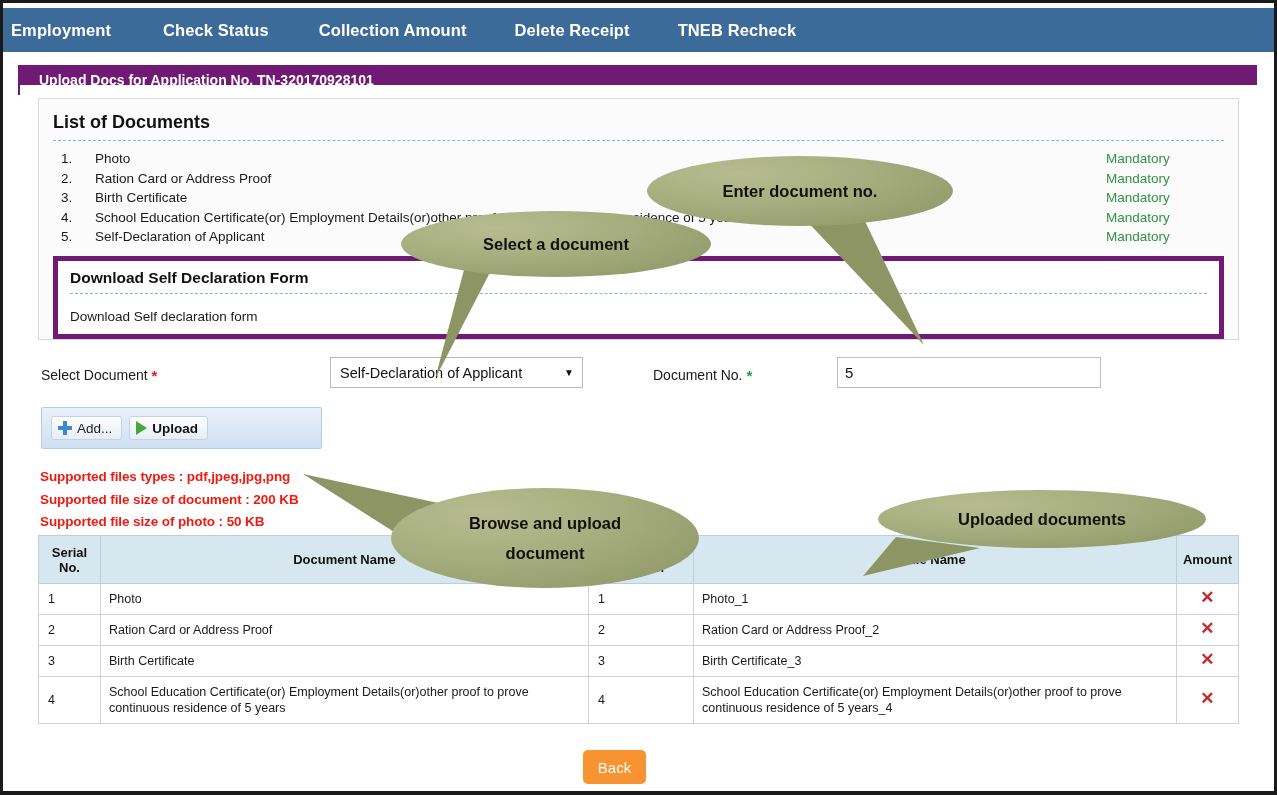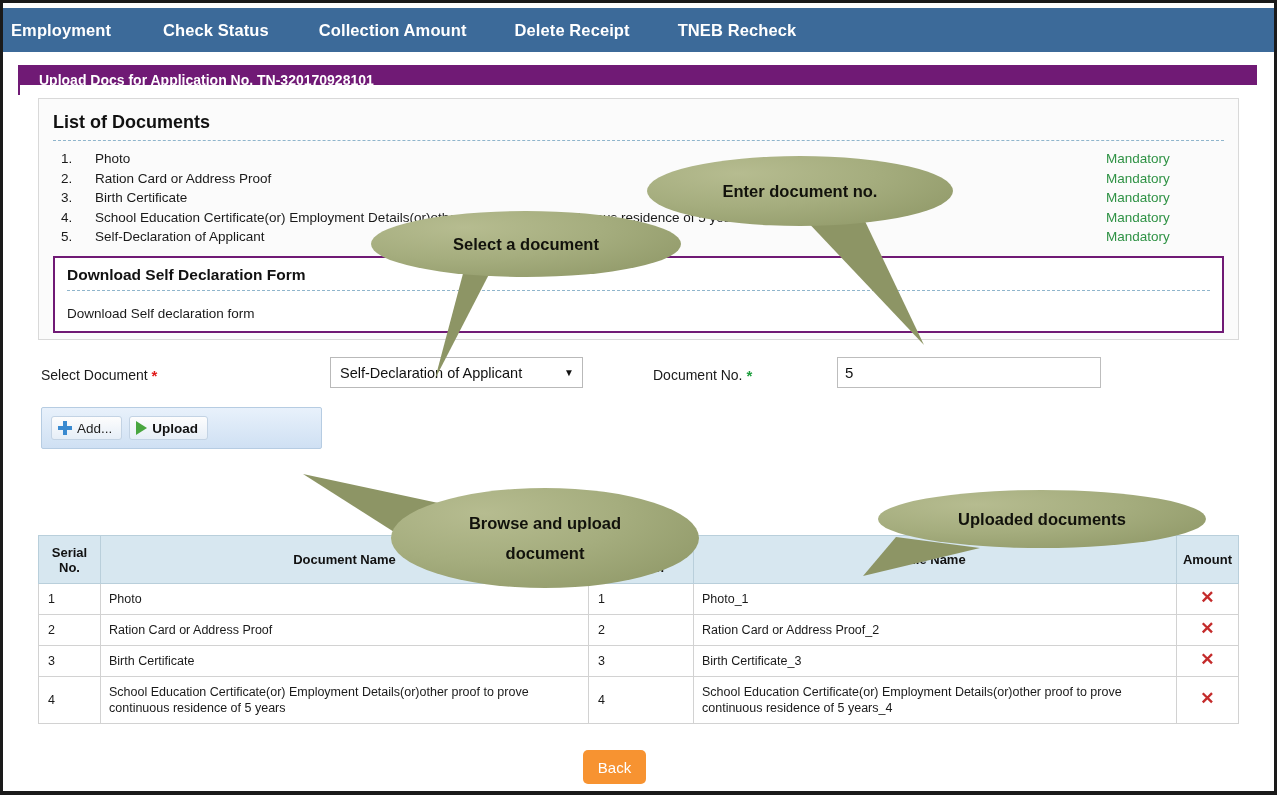--- a/index.html
+++ b/index.html
@@ -86,21 +86,21 @@
   }
   .doc-list .num { width: 42px; flex: none; padding-left: 8px; }
   .doc-list .name { flex: 1 1 auto; }
   .doc-list .mand {
     color: #2f9245; font-size: 13.5px; flex: none;
     width: 140px; text-align: left; padding-left: 22px;
   }
 
   .inner-box {
     margin-top: 9px;
-    border: 2px solid #701a75;
+    border: 5px solid #701a75;
     background: #ffffff;
     padding: 8px 12px 10px 12px;
   }
   .inner-title { font-size: 15.5px; font-weight: bold; color: #111; padding-bottom: 6px;}
   .inner-link { font-size: 13.5px; color: #1a1a1a; padding-top: 7px; }
 
   
   .select-row {
     position: absolute; left: 18px; top: 272px; right: 18px;
     height: 36px;
@@ -320,20 +320,25 @@
       <div class="tb-btn add">
         <span class="plus-icon"></span>
         <span class="lab">Add...</span>
       </div>
       <div class="tb-btn upload">
         <span class="play-icon"></span>
         <span class="lab">Upload</span>
       </div>
     </div>
 
+    <div class="notes">
+      <div>Supported files types : pdf,jpeg,jpg,png</div>
+      <div>Supported file size of document : 200 KB</div>
+      <div>Supported file size of photo : 50 KB</div>
+    </div>
 
     <div class="tbl-wrap">
       <table class="docs">
         <thead>
           <tr>
             <th class="h-serial">Serial No.</th>
             <th class="h-docname">Document Name</th>
             <th class="h-docnum">Document Number</th>
             <th>File Name</th>
             <th class="h-delete">Amount</th>
@@ -380,21 +385,21 @@
       </table>
     </div>
 
     <button class="back-btn">Back</button>
   </div>
 
   <div class="callout" style="left:0; top:0; width:1277px; height:795px; pointer-events:none;">
     <svg width="1277" height="795">
       <polygon class="tail" points="466,248 497,250 432,376"></polygon>
     </svg>
-    <div class="bubble" style="left:368px; top:208px; width:310px; height:66px;text-align:right;">Select a document</div>
+    <div class="bubble" style="left:398px; top:208px; width:310px; height:66px;text-align:right;">Select a document</div>
   </div>
 
   <div class="callout" style="left:0; top:0; width:1277px; height:795px; pointer-events:none;">
     <svg width="1277" height="795">
       <polygon class="tail" points="798,212 860,214 921,342"></polygon>
     </svg>
     <div class="bubble" style="left:644px; top:153px; width:306px; height:70px;">Enter document no.</div>
   </div>
 
   <div class="callout" style="left:0; top:0; width:1277px; height:795px; pointer-events:none;">

